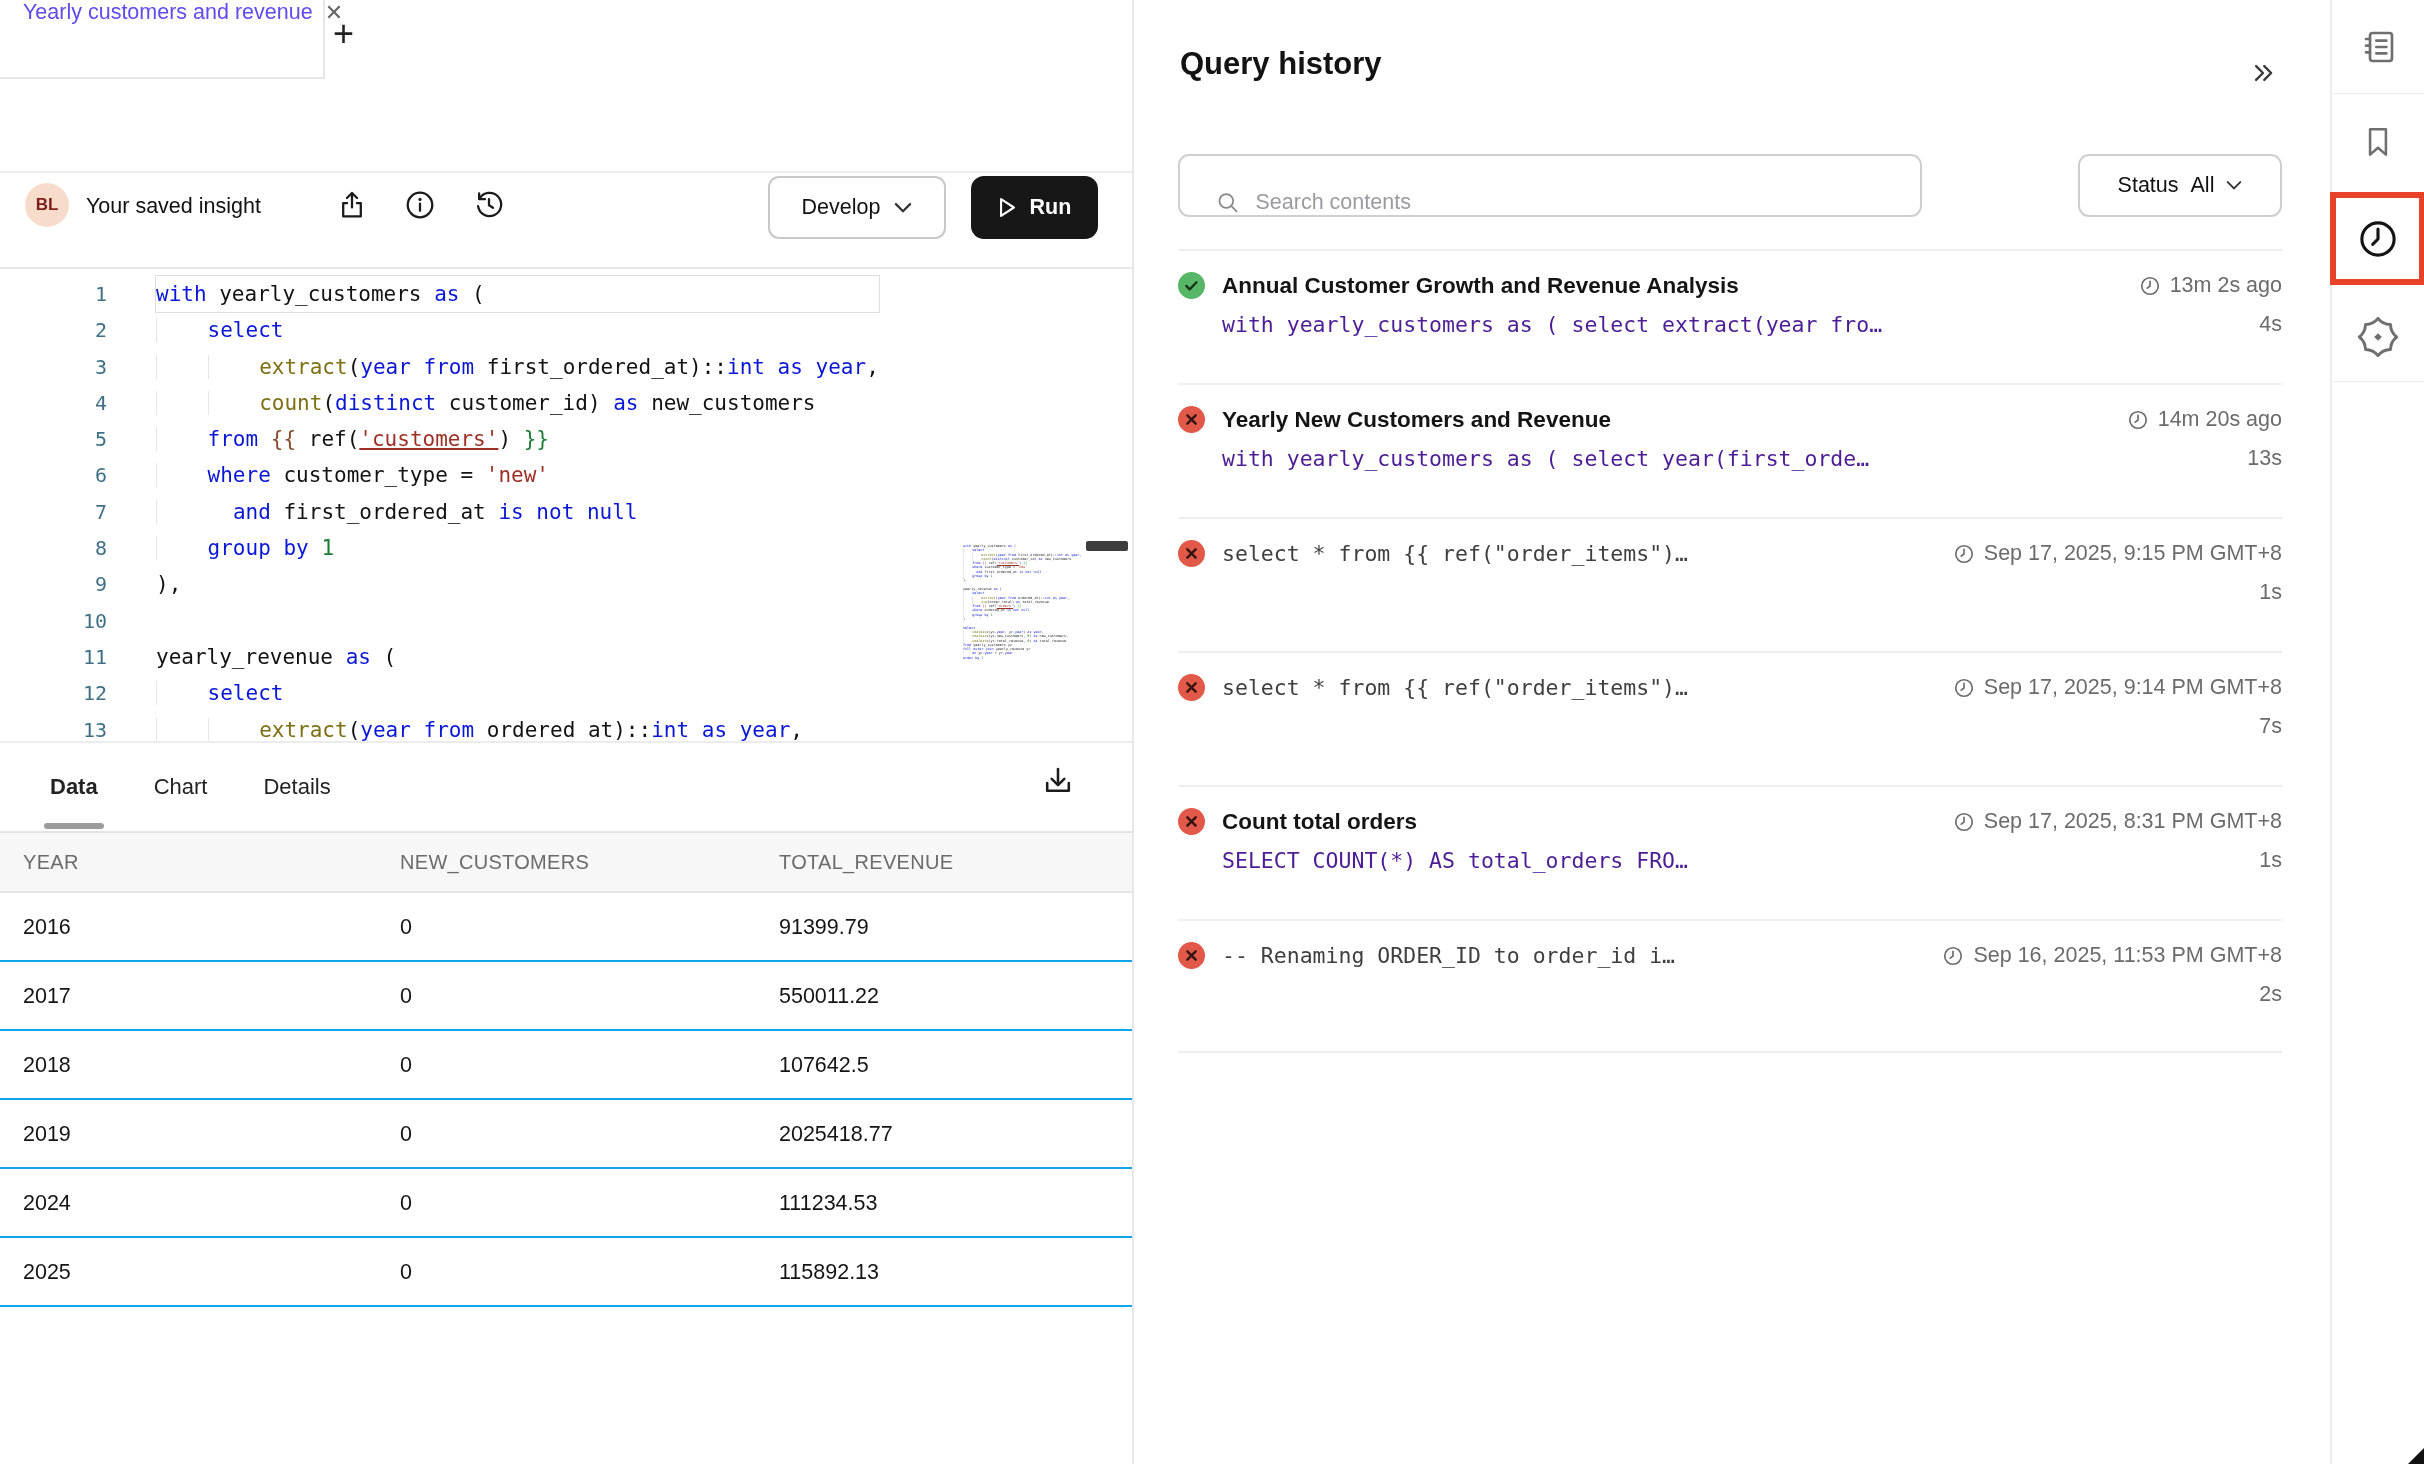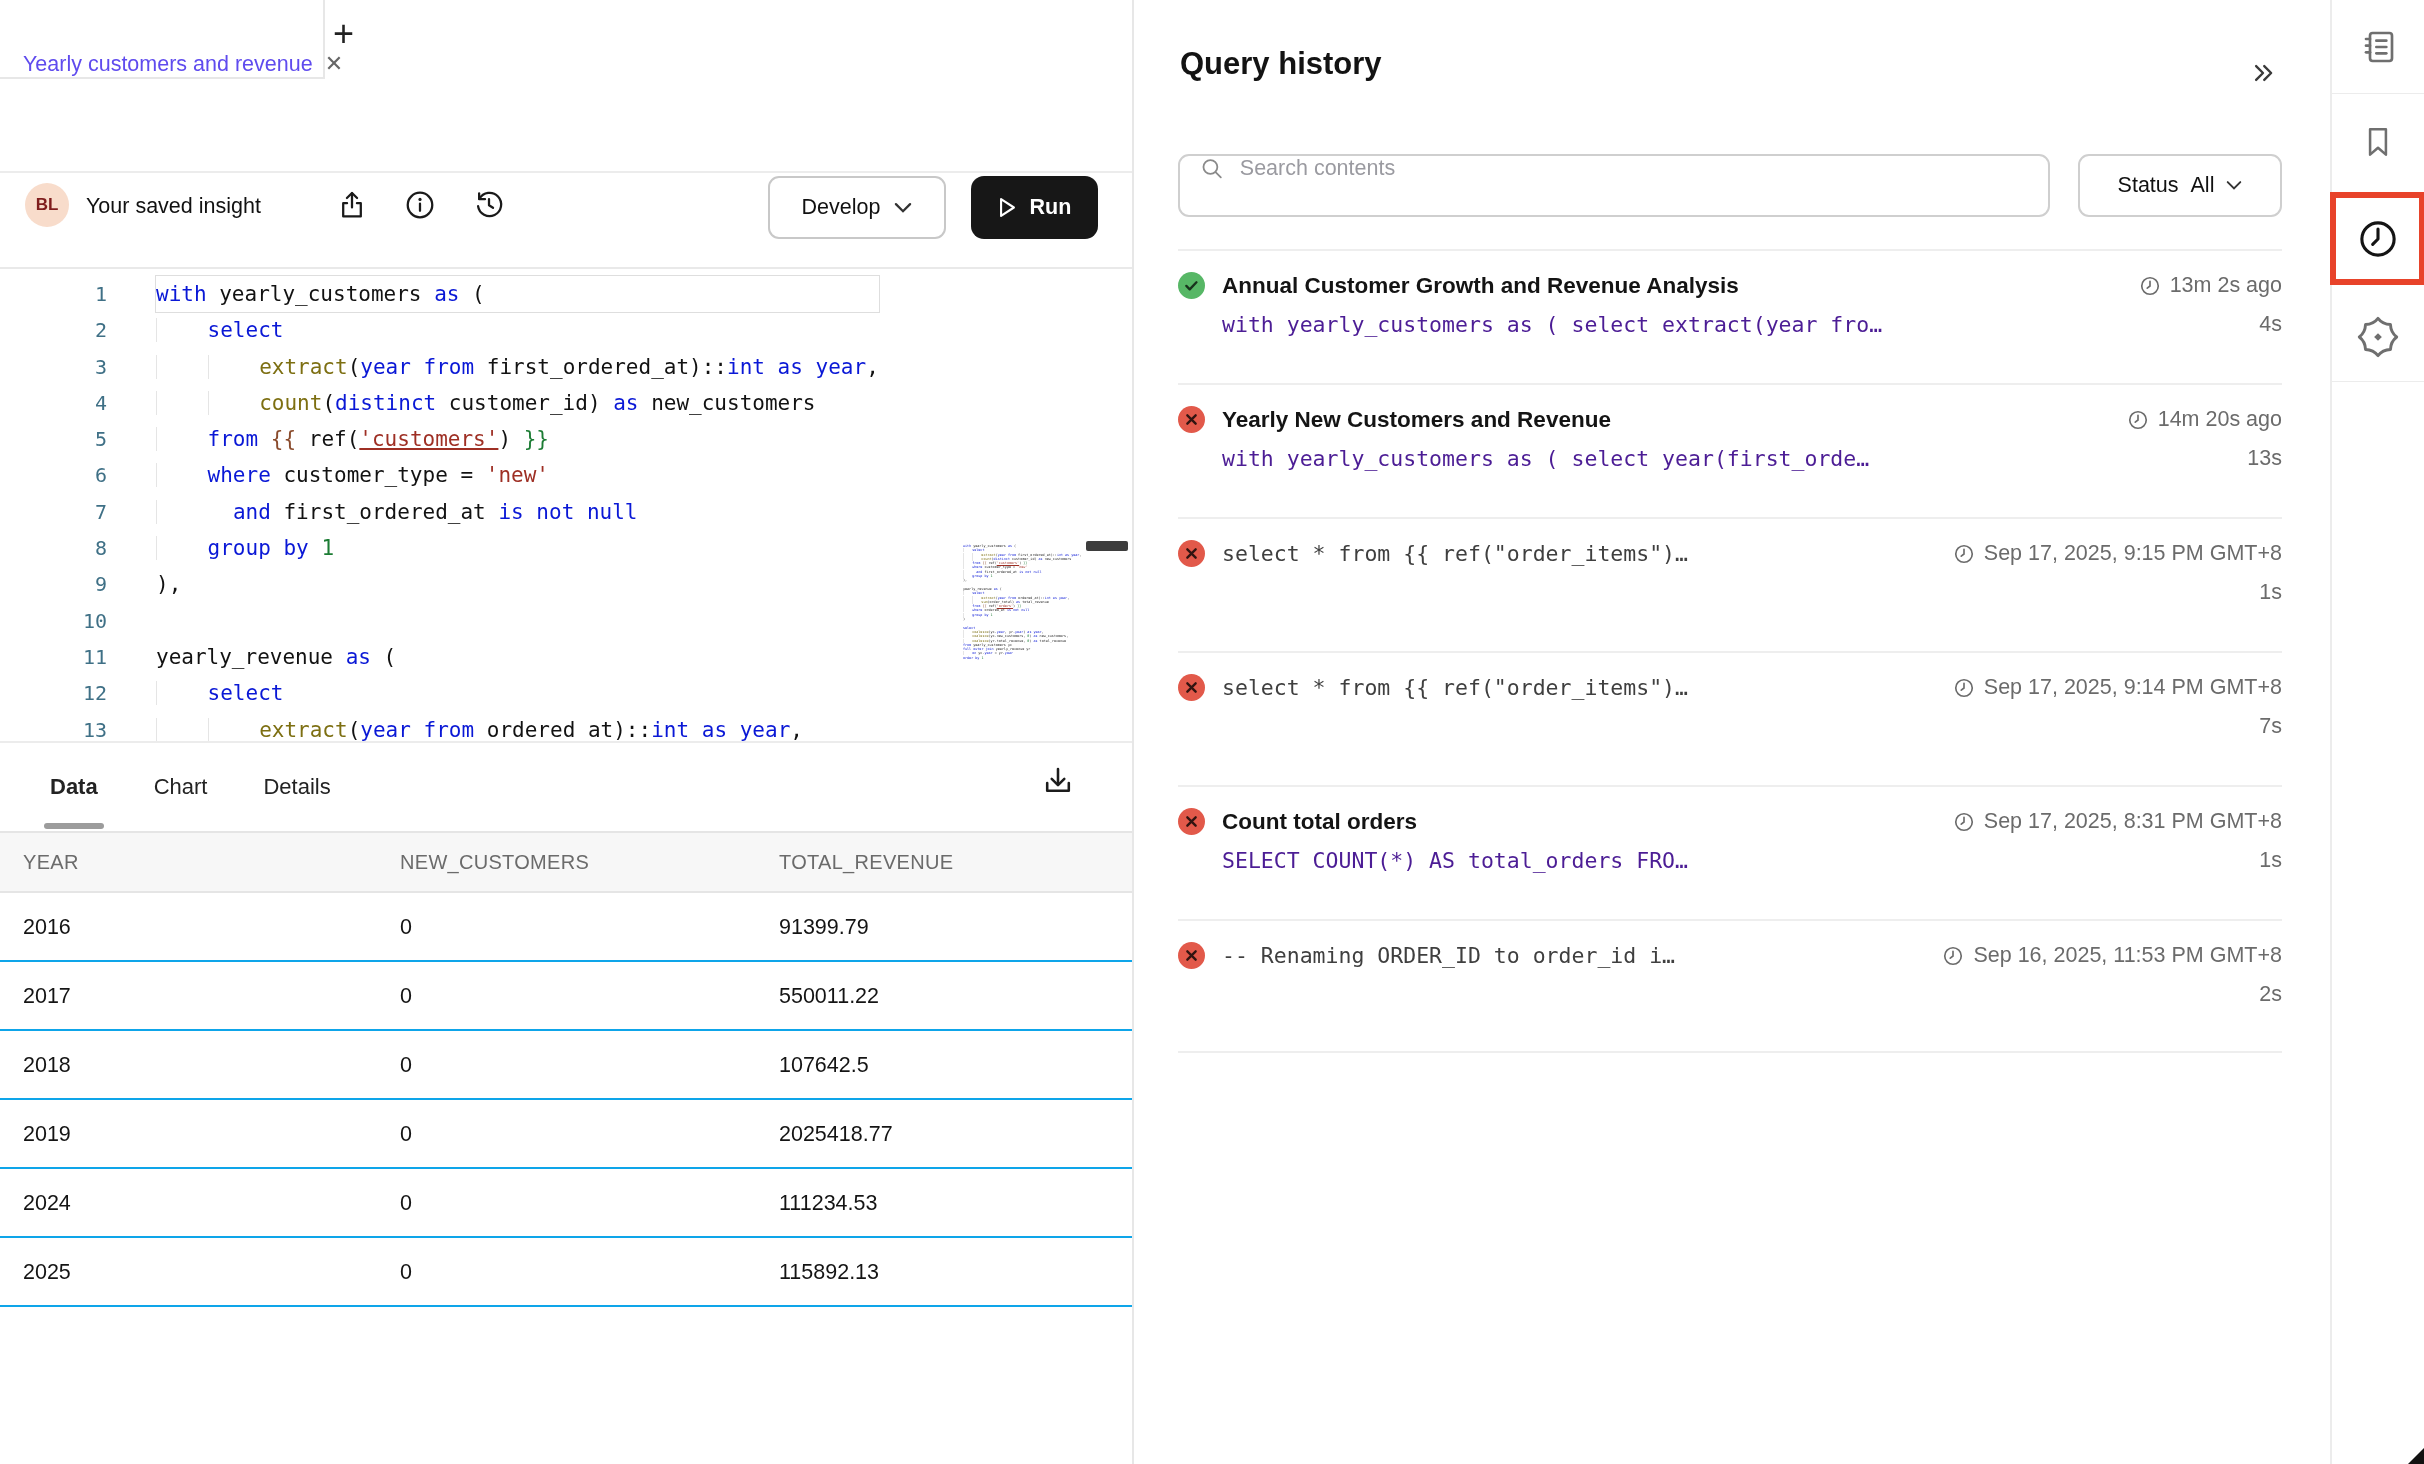--- a/index.html
+++ b/index.html
@@ -8,21 +8,21 @@
   svg { display:block; }
 
   
   #left-panel { position:absolute; left:0; top:0; width:1132px; height:1464px; background:#fff; }
   #panel-divider { position:absolute; left:1132px; top:0; width:2px; height:1464px; background:#e7e7e7; }
 
   
   #tabbar { position:absolute; left:0; top:0; width:1132px; height:79px; }
   #active-tab { position:absolute; left:0; top:0; width:325px; height:79px;
                 border-right:2px solid #e7e7e7; border-bottom:2px solid #e7e7e7;
-                display:flex; align-items:flex-end; padding:0 18px 0 23px; }
+                display:flex; align-items:flex-start; padding:0 18px 0 23px; }
   #tab-title { color:#5f4bee; font-size:21.5px; flex:1; white-space:nowrap; }
   #tab-close { color:#666; font-size:22px; margin-left:12px; cursor:pointer; }
   #new-tab-btn { position:absolute; left:333px; top:16px; font-size:36px; font-weight:300; color:#222; line-height:1; }
 
   
   #doc-header { position:absolute; left:0; top:79px; width:1132px; height:94px; border-bottom:2px solid #ececec; }
   #avatar { position:absolute; left:25px; top:104px; width:44px; height:44px; border-radius:50%;
             background:#f8dccb; color:#7f1d1d; font-weight:700; font-size:17px;
             display:flex; align-items:center; justify-content:center; }
   #saved-label { position:absolute; left:86px; top:115px; font-size:21.5px; color:#111; }
@@ -81,22 +81,22 @@
   .tcell { position:absolute; top:50%; transform:translateY(-50%); white-space:nowrap; }
   .hcell { font-size:20px; color:#6b6b6b; letter-spacing:0.3px; }
   .c0 { left:23px; } .c1 { left:400px; } .c2 { left:779px; }
   #table-body { position:absolute; left:0; top:893px; width:1132px; }
   .trow { position:relative; width:1132px; height:69px; border-bottom:2px solid #0ea5e9; font-size:21.5px; color:#141414; }
 
   
   #history-panel { position:absolute; left:1134px; top:0; width:1196px; height:1464px; background:#fff; }
   #qh-title { position:absolute; left:46px; top:46px; font-size:31px; font-weight:600; color:#131313; }
   #qh-collapse { position:absolute; left:1114px; top:58px; width:30px; height:30px; }
-  #qh-search { position:absolute; left:44px; top:154px; width:872px; height:63px; border:2px solid #cfcfcf;
-               border-radius:11px; display:flex; align-items:flex-start; padding:0 20px; gap:16px; background:#fff; }
+  #qh-search { position:absolute; left:44px; top:154px; width:744px; height:63px; border:2px solid #cfcfcf;
+               border-radius:11px; display:flex; align-items:flex-end; padding:0 36px; gap:16px; background:#fff; }
   #qh-search input { border:none; outline:none; font-size:21.5px; color:#333; width:100%;
                      font-family:"Liberation Sans", sans-serif; background:transparent; }
   #qh-search input::placeholder { color:#9a9aa0; }
   #qh-status-btn { position:absolute; left:944px; top:154px; width:204px; height:63px; border:2px solid #cfcfcf;
                    border-radius:11px; display:flex; align-items:center; justify-content:center; gap:12px;
                    font-size:21.5px; color:#111; background:#fff; }
   #qh-list { position:absolute; left:44px; top:249px; width:1104px; }
   .hitem { border-top:2px solid #eeeeee; height:134px; padding-top:21px; }
   .hitem:last-child { border-bottom:2px solid #eeeeee; }
   .hrow1 { display:flex; align-items:center; gap:17px; }

